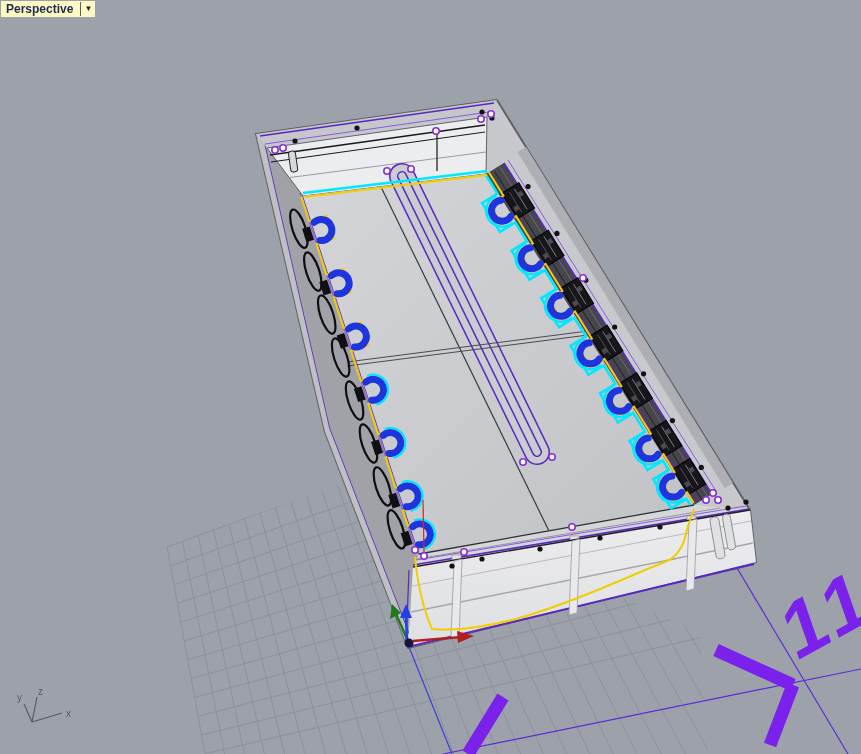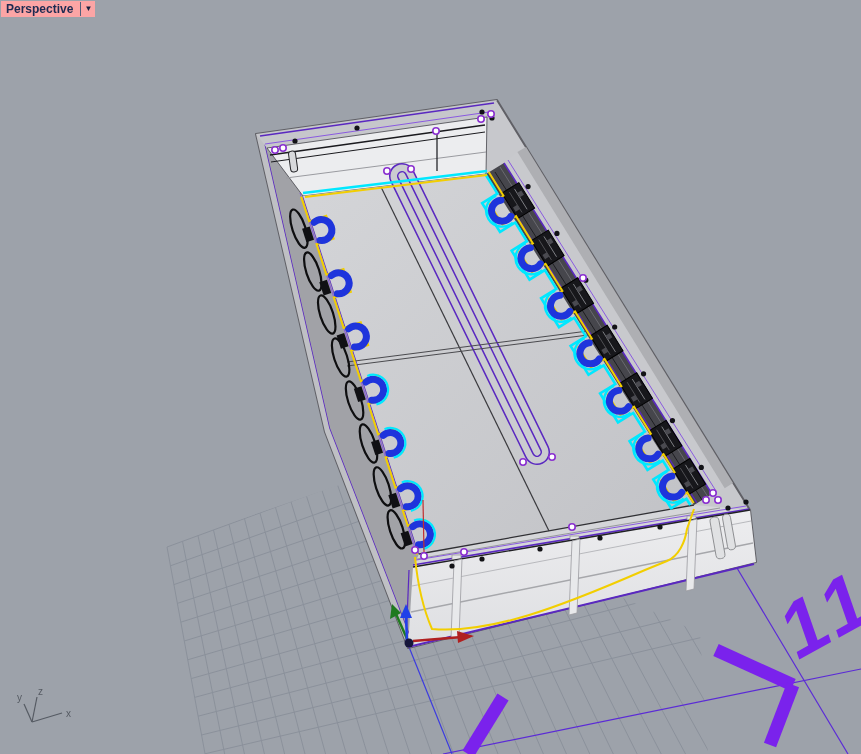--- a/index.html
+++ b/index.html
@@ -1,20 +1,20 @@
 <!DOCTYPE html>
 <html><head>
 <meta charset="utf-8">
 <style>
   html,body{margin:0;padding:0;background:#777;}
   #stage{position:relative;width:861px;height:754px;overflow:hidden;
          font-family:"Liberation Sans",sans-serif;background:#9DA2AA;}
   #scene-svg{position:absolute;left:0;top:0;}
   .vp-label{position:absolute;top:1px;left:1px;display:flex;align-items:center;
-            height:16px;background:#fca5a5;color:#1D2B52;
+            height:16px;background:#fef9c3;color:#1D2B52;
             font:bold 12px "Liberation Sans",sans-serif;padding:0 3px 0 5px;
             cursor:pointer;user-select:none;}
   .vp-label .sep{width:1px;height:14px;background:#51607A;margin:0 3px 0 7px;}
   .vp-label .arr{font-size:8px;color:#14203E;line-height:1;}
 </style>
 </head>
 <body>
 
 <div id="stage">
 

